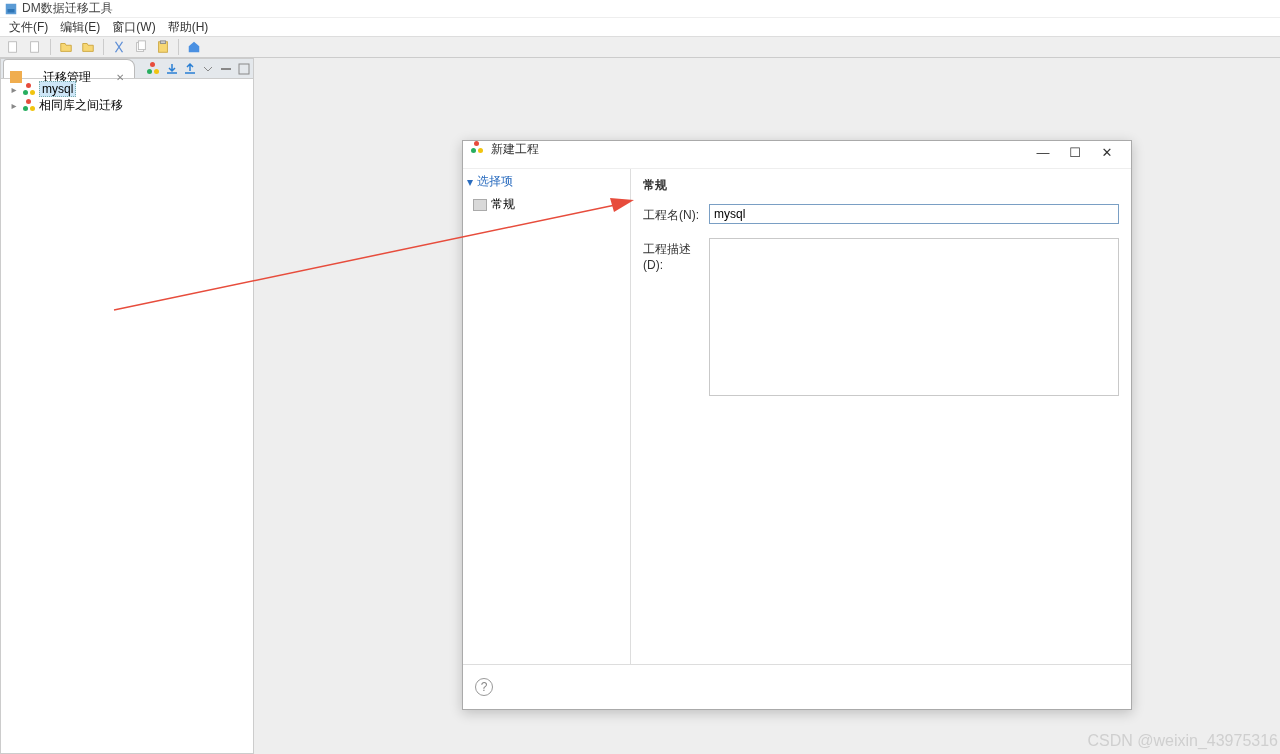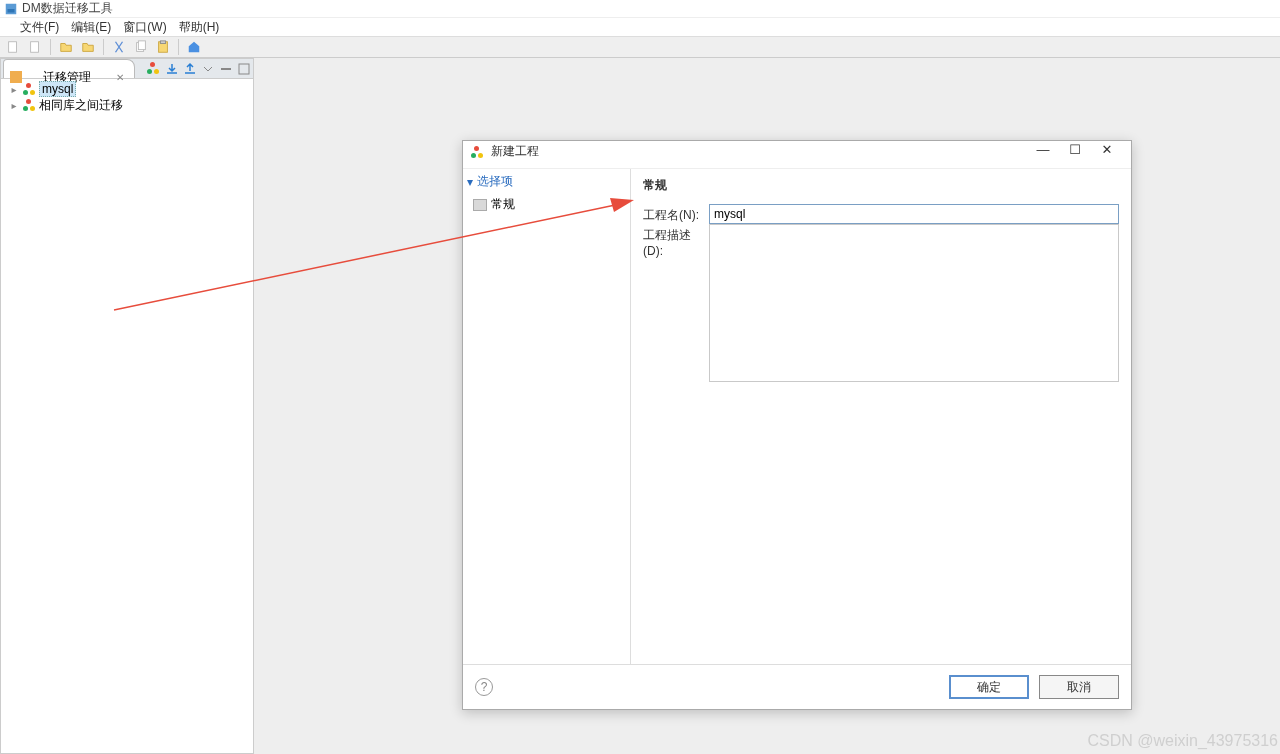--- a/index.html
+++ b/index.html
@@ -4,21 +4,21 @@
 <style>
 * { box-sizing: border-box; margin: 0; padding: 0; font-family: "Microsoft YaHei", "SimSun", sans-serif; font-size: 12px; }
 body { width: 1280px; height: 754px; background: #fff; overflow: hidden; position: relative; }
 
 
 .title-bar { height: 18px; display: flex; align-items: center; padding: 4px 4px; background: #fff; border-bottom: 1px solid #eee; }
 .title-bar .app-icon { width: 14px; height: 14px; margin-right: 4px; }
 .title-bar .app-title { color: #444; }
 
 
-.menu-bar { height: 18px; display: flex; align-items: center; padding: 0 20px; background: #fff; }
+.menu-bar { height: 18px; display: flex; align-items: center; padding: 0 9px; background: #fff; }
 .menu-bar span { margin-right: 12px; color: #333; cursor: default; }
 
 
 .toolbar { height: 22px; background: #efefef; display: flex; align-items: center; padding: 0 4px; gap: 4px; border-top: 1px solid #ddd; border-bottom: 1px solid #ccc; }
 .toolbar-sep { width: 1px; height: 16px; background: #ccc; margin: 0 2px; }
 .tb-btn { width: 18px; height: 18px; display: flex; align-items: center; justify-content: center; }
 .tb-btn svg { width: 14px; height: 14px; }
 
 
 .main-area { position: absolute; top: 58px; left: 0; right: 0; bottom: 0; display: flex; background: #eeeeee; }
@@ -33,33 +33,33 @@
 .tree-row { display: flex; align-items: center; height: 16px; gap: 4px; }
 .tree-arrow { color: #888; font-size: 10px; width: 10px; text-align: center; }
 .node-icon { width: 12px; height: 12px; }
 .tree-row.indent { padding-left: 4px; }
 .tree-row .sel { background: #cde6f7; border: 1px dotted #7aa; padding: 0 2px; }
 
 .center-area { flex: 1; position: relative; background: #eeeeee; }
 
 
 .dialog { position: absolute; top: 140px; left: 462px; width: 670px; height: 570px; background: #fff; border: 1px solid #aaa; box-shadow: 0 3px 12px rgba(0,0,0,0.2); display: flex; flex-direction: column; }
-.dlg-titlebar { height: 28px; display: flex; align-items: flex-end; padding: 8px 8px; border-bottom: 1px solid #eee; }
+.dlg-titlebar { height: 28px; display: flex; align-items: flex-start; padding: 0 8px; border-bottom: 1px solid #eee; }
 .dlg-titlebar .dlg-icon { width: 14px; height: 14px; margin-right: 6px; }
 .dlg-titlebar .dlg-title { color: #333; }
 .dlg-ctrls { margin-left: auto; display: flex; gap: 0; }
 .dlg-ctrl { width: 32px; height: 22px; display: flex; align-items: center; justify-content: center; color: #333; font-family: Arial; font-size: 13px; }
 .dlg-body { flex: 1; display: flex; border-bottom: 1px solid #ddd; }
 .dlg-nav { width: 168px; border-right: 1px solid #ddd; padding: 4px; }
 .dlg-nav-label { color: #2a6cbf; font-size: 12px; display: flex; align-items: center; gap: 4px; }
 .dlg-nav-item { display: flex; align-items: center; gap: 4px; padding: 2px 6px; margin-top: 4px; }
 .dlg-nav-item .nav-icon { width: 14px; height: 12px; background: #d9d9d9; border: 1px solid #aaa; }
 .dlg-form { flex: 1; padding: 8px 12px; }
 .dlg-form-title { font-weight: bold; color: #333; margin-bottom: 10px; }
-.form-row { display: flex; align-items: flex-start; margin-bottom: 0; }
+.form-row { display: flex; align-items: flex-start; margin-bottom: 14px; }
 .form-row label { width: 66px; color: #333; padding-top: 3px; }
 .form-row input[type=text] { flex: 1; border: 1px solid #7a9fc4; padding: 2px 4px; height: 20px; outline: none; }
 .form-row textarea { flex: 1; height: 158px; border: 1px solid #c9c9c9; resize: none; padding: 2px 4px; outline: none; overflow-y: scroll; }
 .dlg-bottom { height: 44px; display: flex; align-items: center; padding: 0 12px; }
 .help-icon { width: 18px; height: 18px; border: 1.5px solid #999; border-radius: 50%; color: #888; display: flex; align-items: center; justify-content: center; font-size: 12px; }
 .btn-row { margin-left: auto; display: flex; gap: 10px; }
 .btn { width: 80px; height: 24px; border: 1px solid #888; background: #f5f5f5; display: flex; align-items: center; justify-content: center; color: #333; }
 .btn.primary { border: 2px solid #5a8fce; background: #fff; }
 
 
@@ -232,28 +232,20 @@
         <input type="text" value="mysql" style="">
       </div>
       <div class="form-row">
         <label>工程描述(D):</label>
         <textarea style=""></textarea>
       </div>
     </div>
   </div>
   <div class="dlg-bottom">
     <div class="help-icon">?</div>
-    <div class="btn-row">
-      <div class="btn primary">
-          <span>确定</span>
-        </div>
-      <div class="btn">
-          <span>取消</span>
-        </div>
-    </div>
   </div>
 </div>
 
 <svg class="annotation" viewBox="0 0 530 140">
   <line x1="4" y1="130" x2="510" y2="24" stroke="#e74c3c" stroke-width="1.5"></line>
   <polygon points="524,20 500,18 504,32" fill="#e74c3c"></polygon>
 </svg>
 
 <div class="watermark">CSDN @weixin_43975316</div>
 

